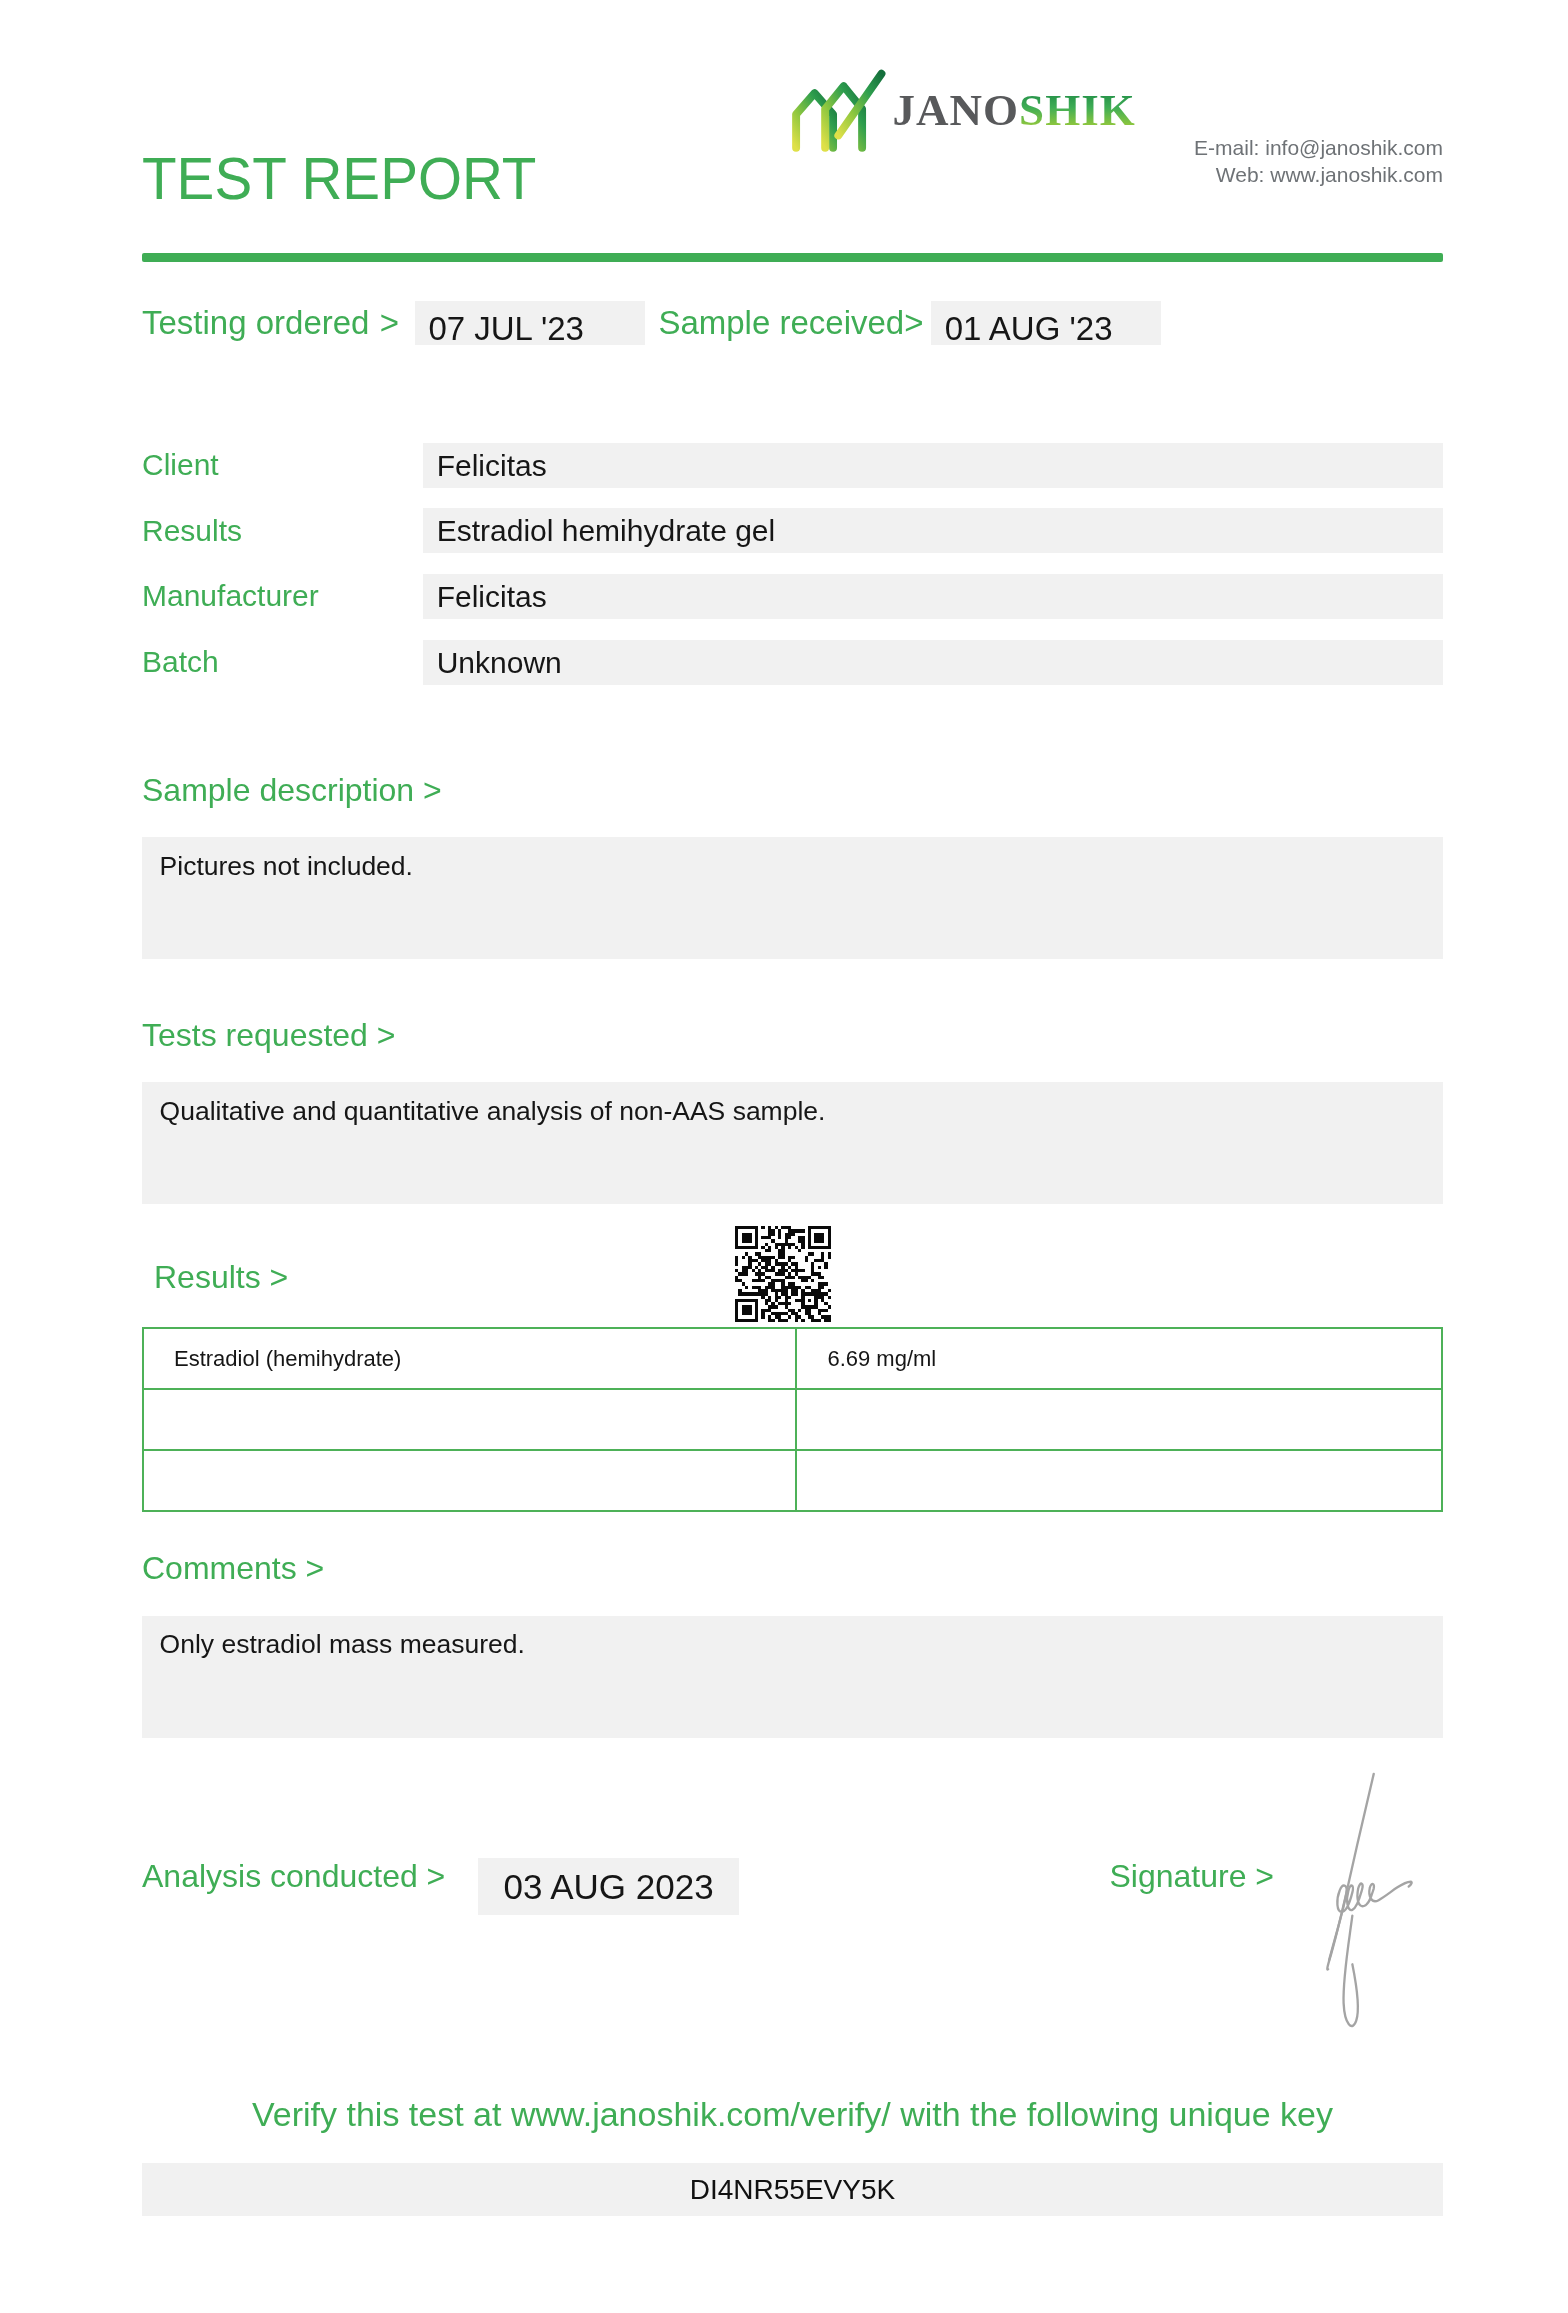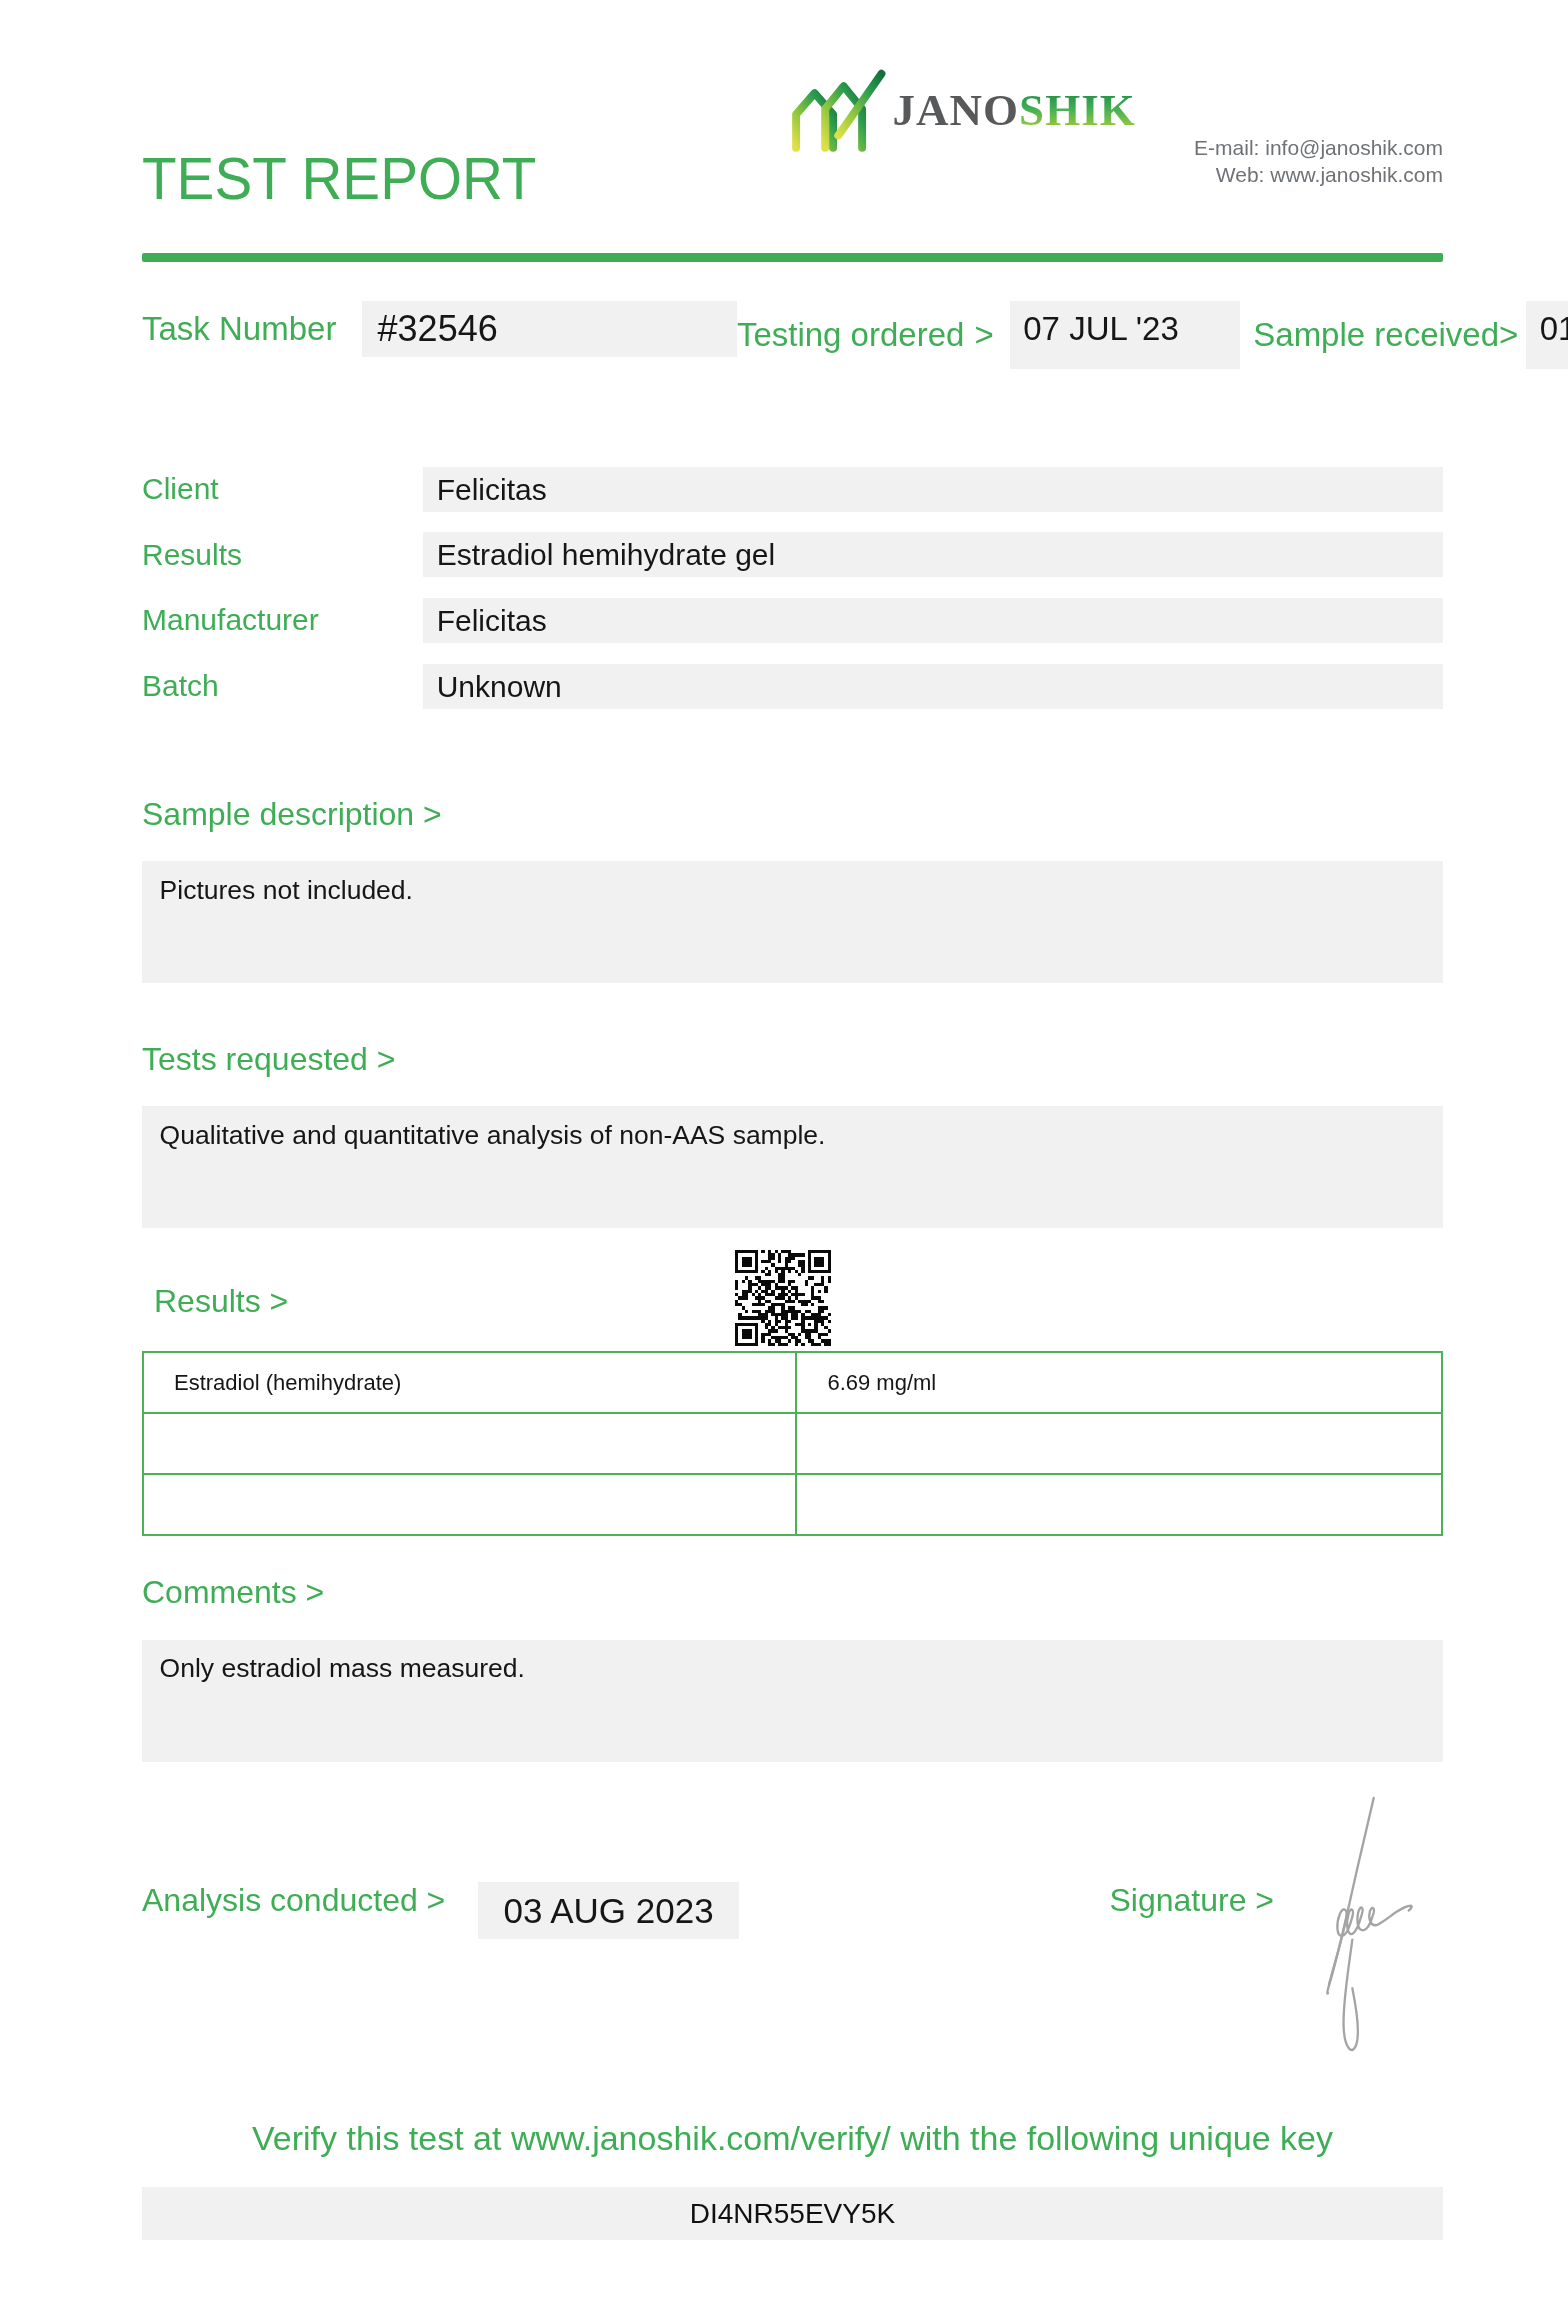--- a/index.html
+++ b/index.html
@@ -23,21 +23,21 @@
   
   .task-section{margin-top:39px;display:flex;justify-content:space-between;align-items:flex-start;}
   .task-left{display:flex;align-items:center;}
   .label-green{color:#3fad55;font-size:33px;white-space:nowrap;}
   .field{background:#f1f1f1;color:#161616;}
   .task-value{margin-left:25.5px;width:375px;height:56px;line-height:56px;padding-left:15.7px;font-size:36px;box-sizing:border-box;}
   .dates{display:flex;flex-direction:row;gap:13.7px;}
   .date-row{display:flex;align-items:center;}
   .date-label{width:257px;display:flex;justify-content:space-between;align-items:center;}
   .arrow{color:#3fad55;font-size:33px;}
-  .date-value{margin-left:15.7px;width:230px;height:68px;line-height:56px;padding-left:13.7px;font-size:33px;box-sizing:border-box;}
+  .date-value{margin-left:15.7px;width:230px;height:44px;line-height:56px;padding-left:13.7px;font-size:33px;box-sizing:border-box;}
 
   
   .info-block{margin-top:98px;}
   .info-row{display:flex;align-items:center;height:45px;margin-bottom:20.6px;}
   .info-label{width:281px;color:#3fad55;font-size:30px;}
   .info-value{flex:1;height:45px;line-height:45px;padding-left:13.7px;font-size:30px;box-sizing:border-box;}
 
   
   .section-heading{color:#3fad55;font-size:32px;line-height:39px;margin:0;font-weight:400;}
   .h-sample{margin-top:86px;}
@@ -96,24 +96,20 @@
 
     <div class="contact">
       <div>E-mail: info@janoshik.com</div>
       <div>Web: www.janoshik.com</div>
     </div>
   </header>
 
   <div class="rule"></div>
 
   <section class="task-section">
-    <div class="task-left">
-      <span class="label-green">Task Number</span>
-      <div class="task-value field">#32546</div>
-    </div>
     <div class="dates">
       <div class="date-row">
         <span class="date-label label-green">
           <span>Testing ordered</span>
           <span class="arrow">&gt;</span>
         </span>
         <div class="date-value field">07 JUL '23</div>
       </div>
       <div class="date-row">
         <span class="date-label label-green">

